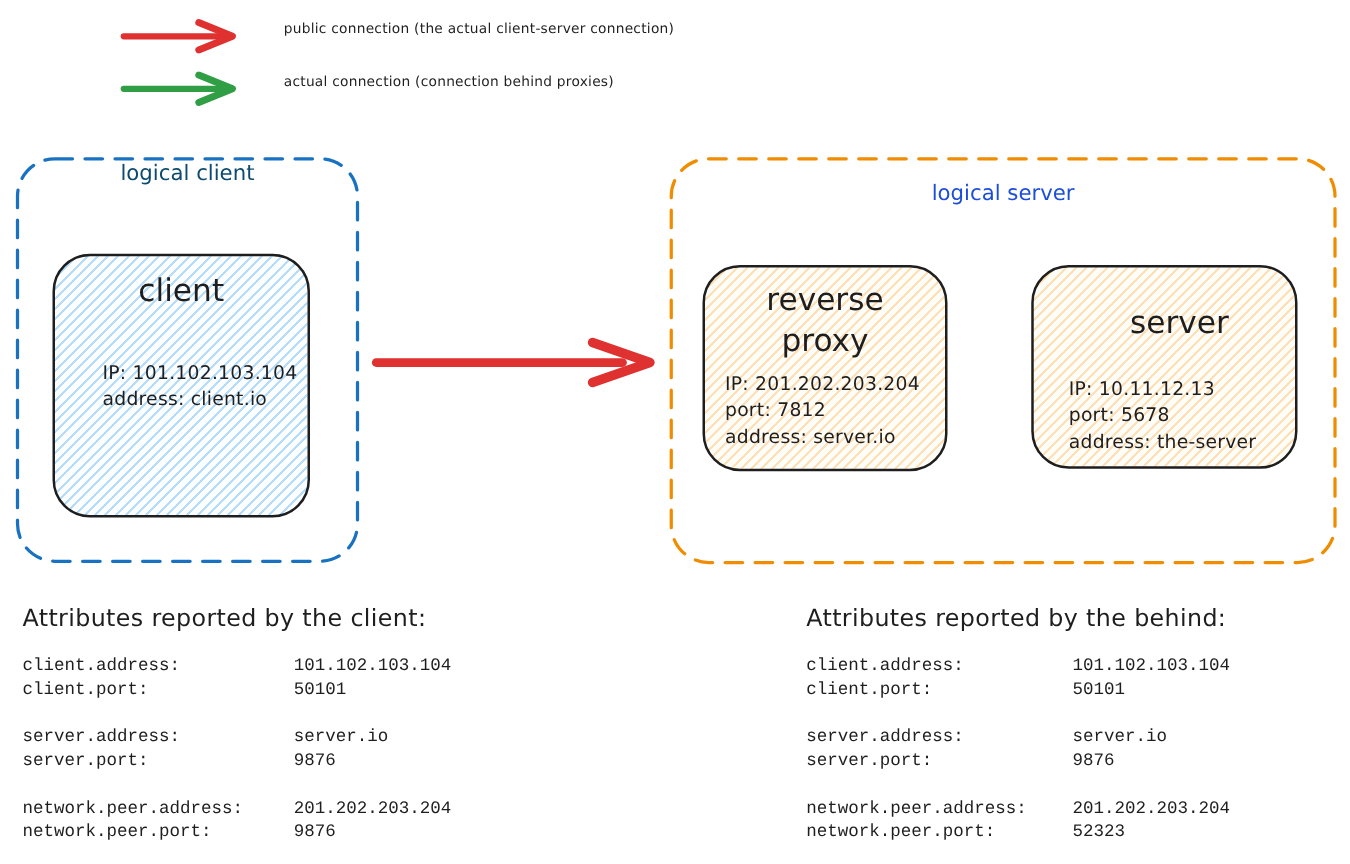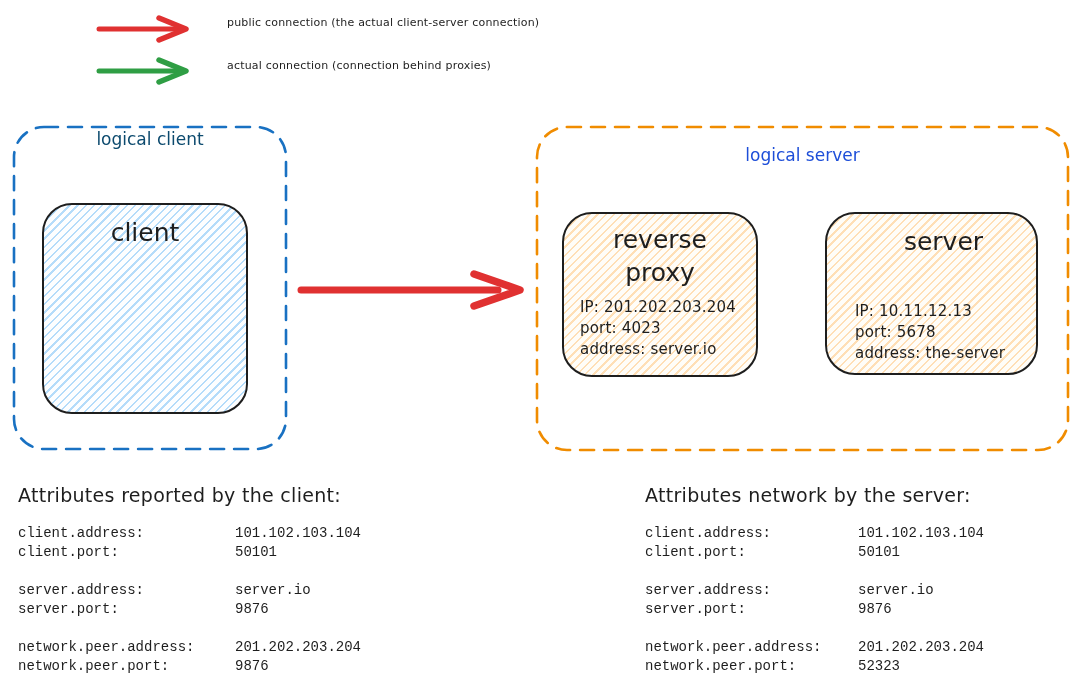--- a/index.html
+++ b/index.html
@@ -107,45 +107,49 @@
   <div class="abs legend-label" style="left:227px; top:59px;">actual connection (connection behind proxies)</div>
 
   <div class="group" style="left:12px; top:125px; width:276px; height:326px;">
     <svg class="dash-rect" width="276" height="326" viewBox="0 0 276 326">
       <rect x="2" y="2" width="272" height="322" rx="30" ry="30" fill="none" stroke="#1971c2" stroke-width="2.6" stroke-dasharray="14 10" stroke-linecap="round"></rect>
     </svg>
     <div class="group-label blue">logical client</div>
 
     <div class="node blue-fill" style="left:30px; top:78px; width:206px; height:211px;">
       <div class="node-title" style="padding-top:12px;">client</div>
+      <div class="node-lines" style="left:38px; top:84px;">
+        <div>IP: 101.102.103.104</div>
+        <div>address: client.io</div>
+      </div>
     </div>
   </div>
 
   <svg class="abs" style="left:294px; top:268px;" width="236" height="44" viewBox="0 0 236 44">
     <line x1="7" y1="22" x2="204" y2="22" stroke="#e03131" stroke-width="7" stroke-linecap="round"></line>
     <polyline points="180,6 226,22 180,38" fill="none" stroke="#e03131" stroke-width="7.5" stroke-linecap="round" stroke-linejoin="round"></polyline>
   </svg>
 
   <div class="group" style="left:535px; top:125px; width:535px; height:327px;">
     <svg class="dash-rect" width="535" height="327" viewBox="0 0 535 327">
       <rect x="2" y="2" width="531" height="323" rx="30" ry="30" fill="none" stroke="#f08c00" stroke-width="2.6" stroke-dasharray="14 10" stroke-linecap="round"></rect>
     </svg>
     <div class="group-label orange">logical server</div>
 
     <div class="node orange-fill" style="left:27px; top:87px; width:196px; height:165px;">
       <div class="node-title" style="padding-top:10px; max-width:120px;">reverse proxy</div>
       <div class="node-lines" style="left:16px; top:84px;">
         <div>IP: 201.202.203.204</div>
-        <div>port: 4023</div>
+        <div>port: 7812</div>
         <div>address: server.io</div>
       </div>
     </div>
 
     <div class="node orange-fill" style="left:290px; top:87px; width:213px; height:163px;">
-      <div class="node-title" style="padding-top:12px;margin-left:24px;">server</div>
+      <div class="node-title" style="padding-top:28px;margin-left:24px;">server</div>
       <div class="node-lines" style="left:28px; top:88px;">
         <div>IP: 10.11.12.13</div>
         <div>port: 5678</div>
         <div>address: the-server</div>
       </div>
     </div>
   </div>
 
   <div class="attr-block left" style="left:18px; top:484px;">
     <div class="attr-title">Attributes reported by the client:</div>
@@ -171,21 +175,21 @@
         <span class="attr-val">201.202.203.204</span>
       </div>
       <div class="attr-row">
         <span class="attr-key">network.peer.port:</span>
         <span class="attr-val">9876</span>
       </div>
     </div>
   </div>
 
   <div class="attr-block right" style="left:645px; top:484px;">
-    <div class="attr-title">Attributes network by the server:</div>
+    <div class="attr-title">Attributes reported by the behind:</div>
     <div class="attr-rows">
       <div class="attr-row">
         <span class="attr-key">client.address:</span>
         <span class="attr-val">101.102.103.104</span>
       </div>
       <div class="attr-row">
         <span class="attr-key">client.port:</span>
         <span class="attr-val">50101</span>
       </div>
       <div class="attr-row">

